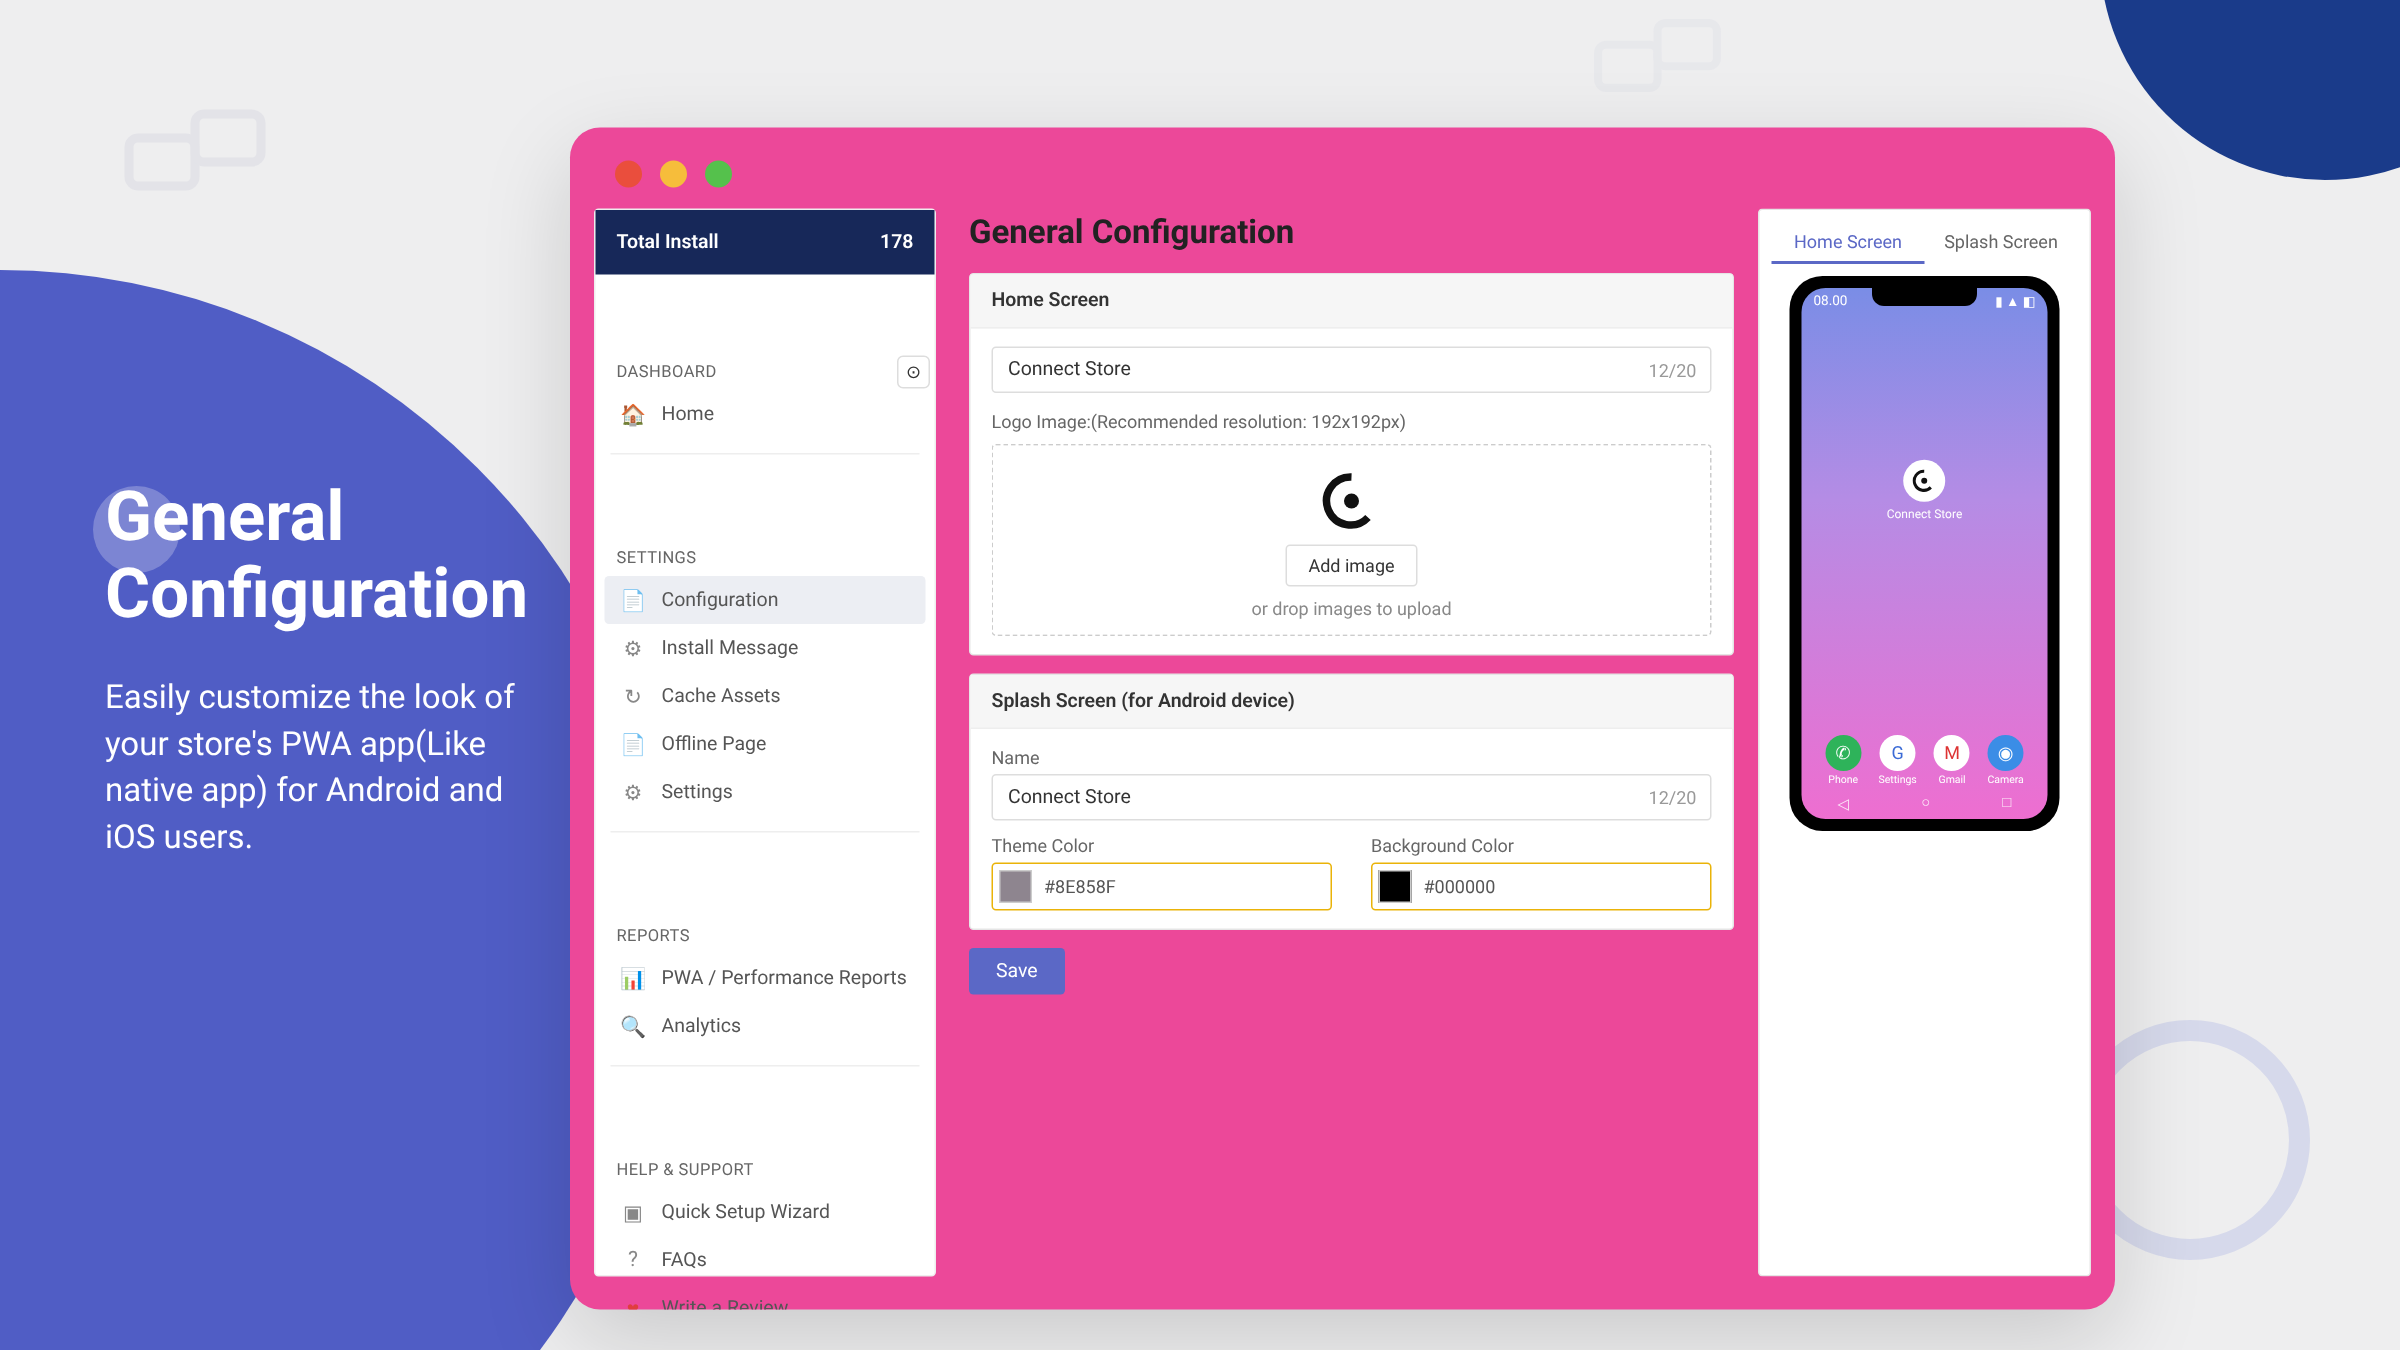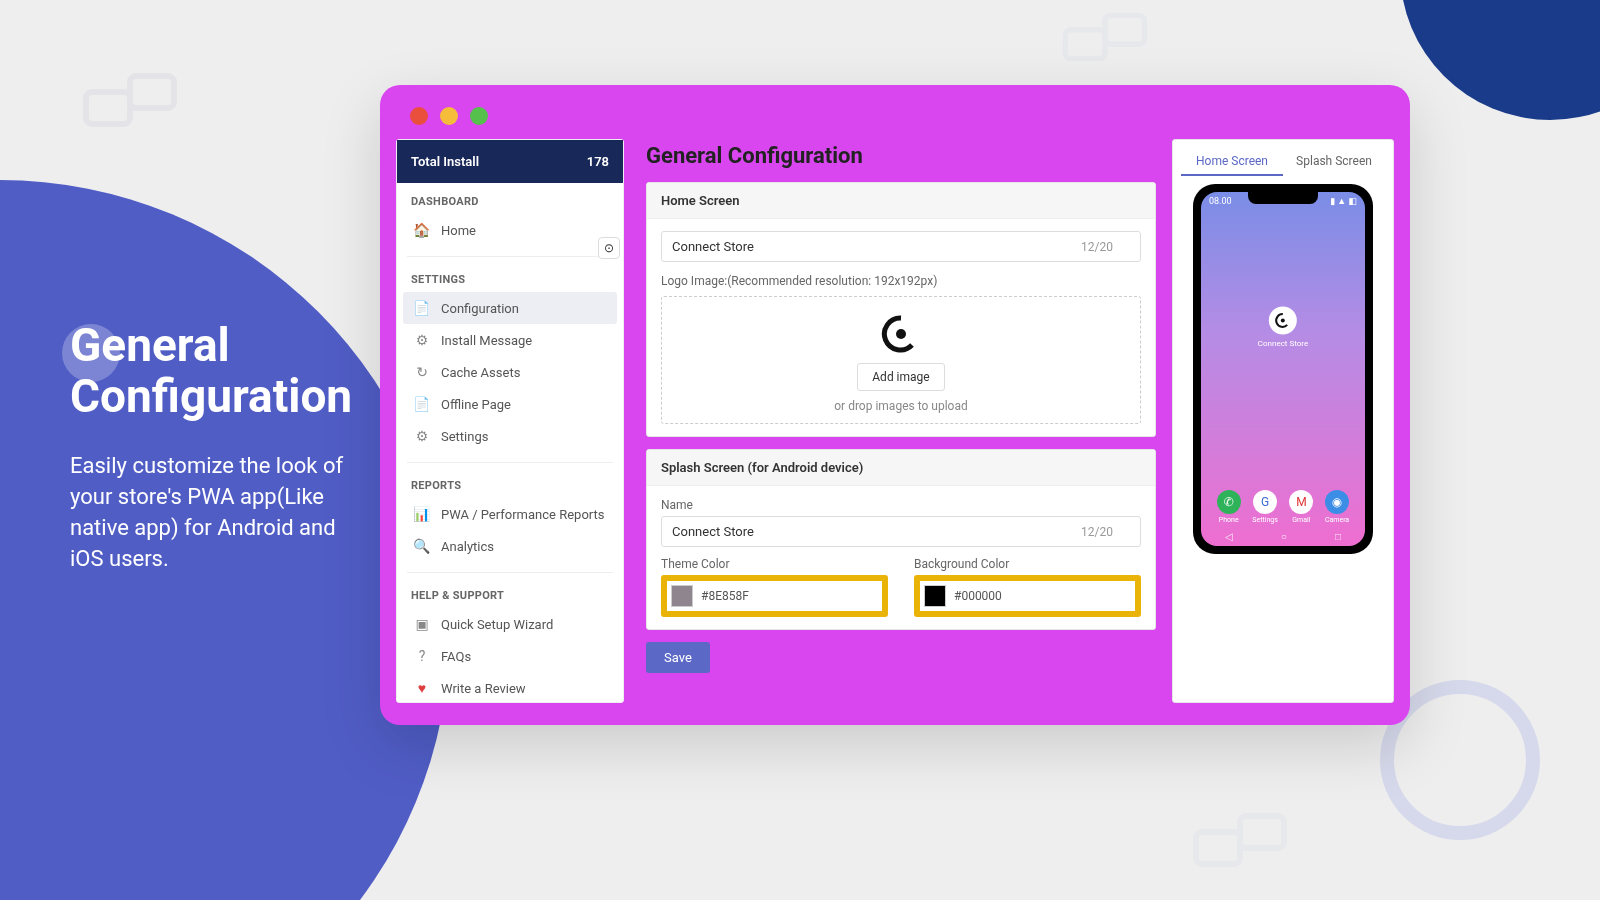--- a/index.html
+++ b/index.html
@@ -10,61 +10,61 @@
 .bg-circle-out { position: absolute; right: 60px; bottom: 60px; width: 160px; height: 160px; border: 14px solid #d6d9eb; border-radius: 50%; }
 
 .decor-link { position: absolute; opacity: 0.35; }
 .decor-link svg { display: block; }
 
 .left-text { position: absolute; left: 70px; top: 320px; color: #fff; width: 300px; }
 .left-text .circle-dot { position: absolute; width: 58px; height: 58px; background: rgba(255,255,255,0.25); border-radius: 50%; left: -8px; top: 4px; }
 .left-text h1 { font-size: 46px; font-weight: 700; line-height: 1.1; position: relative; z-index: 2; }
 .left-text p { margin-top: 30px; font-size: 22px; line-height: 1.4; font-weight: 400; }
 
-.window { position: absolute; left: 380px; top: 85px; width: 1030px; height: 640px; background: #d946ef; border-radius: 20px; box-shadow: 0 20px 60px rgba(0,0,0,0.15); overflow: hidden; }
+.window { position: absolute; left: 380px; top: 85px; width: 1030px; height: 788px; background: #ec4899; border-radius: 20px; box-shadow: 0 20px 60px rgba(0,0,0,0.15); overflow: hidden; }
 .window-dots { display: flex; gap: 12px; padding: 22px 30px 14px; }
 .dot { width: 18px; height: 18px; border-radius: 50%; }
 .dot.r { background: #ea4e3d; }
 .dot.y { background: #f6bd3b; }
 .dot.g { background: #55c14c; }
 
 .app-body { display: flex; padding: 0 16px 16px; height: calc(100% - 60px); gap: 22px; }
 
 .sidebar { width: 228px; background: #fff; border: 1px solid #eee; border-radius: 3px; display: flex; flex-direction: column; font-size: 13px; color: #333; }
 .install-bar { background: #172859; color: #fff; padding: 14px 14px; display: flex; justify-content: space-between; font-weight: 600; font-size: 13px; }
 
-.sec-label { font-size: 11px; font-weight: 700; color: #666; padding: 12px 14px 6px; letter-spacing: 0.3px; }
+.sec-label { font-size: 11px; font-weight: 400; color: #666; padding: 12px 14px 6px; letter-spacing: 0.3px; margin-top: 46px; }
 .menu { list-style: none; padding: 0 6px 6px; }
 .menu li { display: flex; align-items: center; gap: 10px; padding: 7px 10px; color: #555; cursor: pointer; border-radius: 3px; }
 .menu li.active { background: #eceef3; }
 .menu .ico { width: 18px; height: 18px; display: inline-flex; align-items: center; justify-content: center; color: #888; font-size: 14px; }
 .menu .ico.red { color: #e03e3e; }
 hr.sep { border: none; border-top: 1px solid #eee; margin: 4px 10px; }
 .collapse-btn { position: absolute; left: 598px; top: 237px; width: 22px; height: 22px; background: #fff; border: 1px solid #ddd; border-radius: 4px; display: flex; align-items: center; justify-content: center; font-size: 12px; color: #333; }
 
 .main { flex: 1; display: flex; gap: 16px; overflow: hidden; }
 .content { flex: 1; overflow-y: auto; }
 .page-title { font-size: 22px; font-weight: 700; color: #222; margin: 4px 0 14px; }
 
 .card { border: 1px solid #e5e5e5; border-radius: 3px; margin-bottom: 12px; background: #fff; }
 .card-header { background: #f6f6f6; border-bottom: 1px solid #eee; padding: 10px 14px; font-size: 13px; font-weight: 600; color: #333; }
 .card-body { padding: 12px 14px; }
 .field-label { font-size: 12px; color: #666; margin-bottom: 4px; display: block; }
 .text-input { position: relative; }
 .text-input input { width: 100%; border: 1px solid #ddd; border-radius: 3px; padding: 7px 48px 7px 10px; font-size: 13px; color: #333; }
-.text-input .counter { position: absolute; right: 28px; top: 50%; transform: translateY(-50%); font-size: 12px; color: #999; }
+.text-input .counter { position: absolute; right: 10px; top: 50%; transform: translateY(-50%); font-size: 12px; color: #999; }
 
 .dropzone { border: 1px dashed #ccc; border-radius: 3px; margin-top: 8px; padding: 16px 10px 10px; text-align: center; }
 .dropzone .logo-prev { width: 42px; height: 42px; margin: 0 auto 8px; display: flex; align-items: center; justify-content: center; }
 .add-btn { display: inline-block; border: 1px solid #ddd; background: #fff; padding: 6px 14px; font-size: 12px; border-radius: 3px; color: #333; cursor: pointer; }
 .drop-text { margin-top: 8px; font-size: 12px; color: #888; }
 
 .color-row { display: flex; gap: 26px; margin-top: 10px; }
 .color-field { flex: 1; }
-.color-input { display: flex; align-items: center; border: 6px solid #eab308; border-radius: 3px; padding: 4px; gap: 8px; }
+.color-input { display: flex; align-items: center; border: 1px solid #eab308; border-radius: 3px; padding: 4px; gap: 8px; }
 .swatch { width: 22px; height: 22px; border: 1px solid #ccc; }
 .color-val { font-size: 12px; color: #555; }
 
 .save-btn { background: #5b68c6; color: #fff; border: none; padding: 8px 18px; border-radius: 3px; font-size: 13px; cursor: pointer; }
 
 .preview { width: 222px; border: 1px solid #e5e5e5; border-radius: 3px; padding: 8px; background: #fff; }
 .tabs { display: flex; font-size: 12px; margin-bottom: 8px; }
 .tab { flex: 1; text-align: center; padding: 6px 0; color: #666; cursor: pointer; }
 .tab.active { color: #5b68c6; border-bottom: 2px solid #5b68c6; }
 

